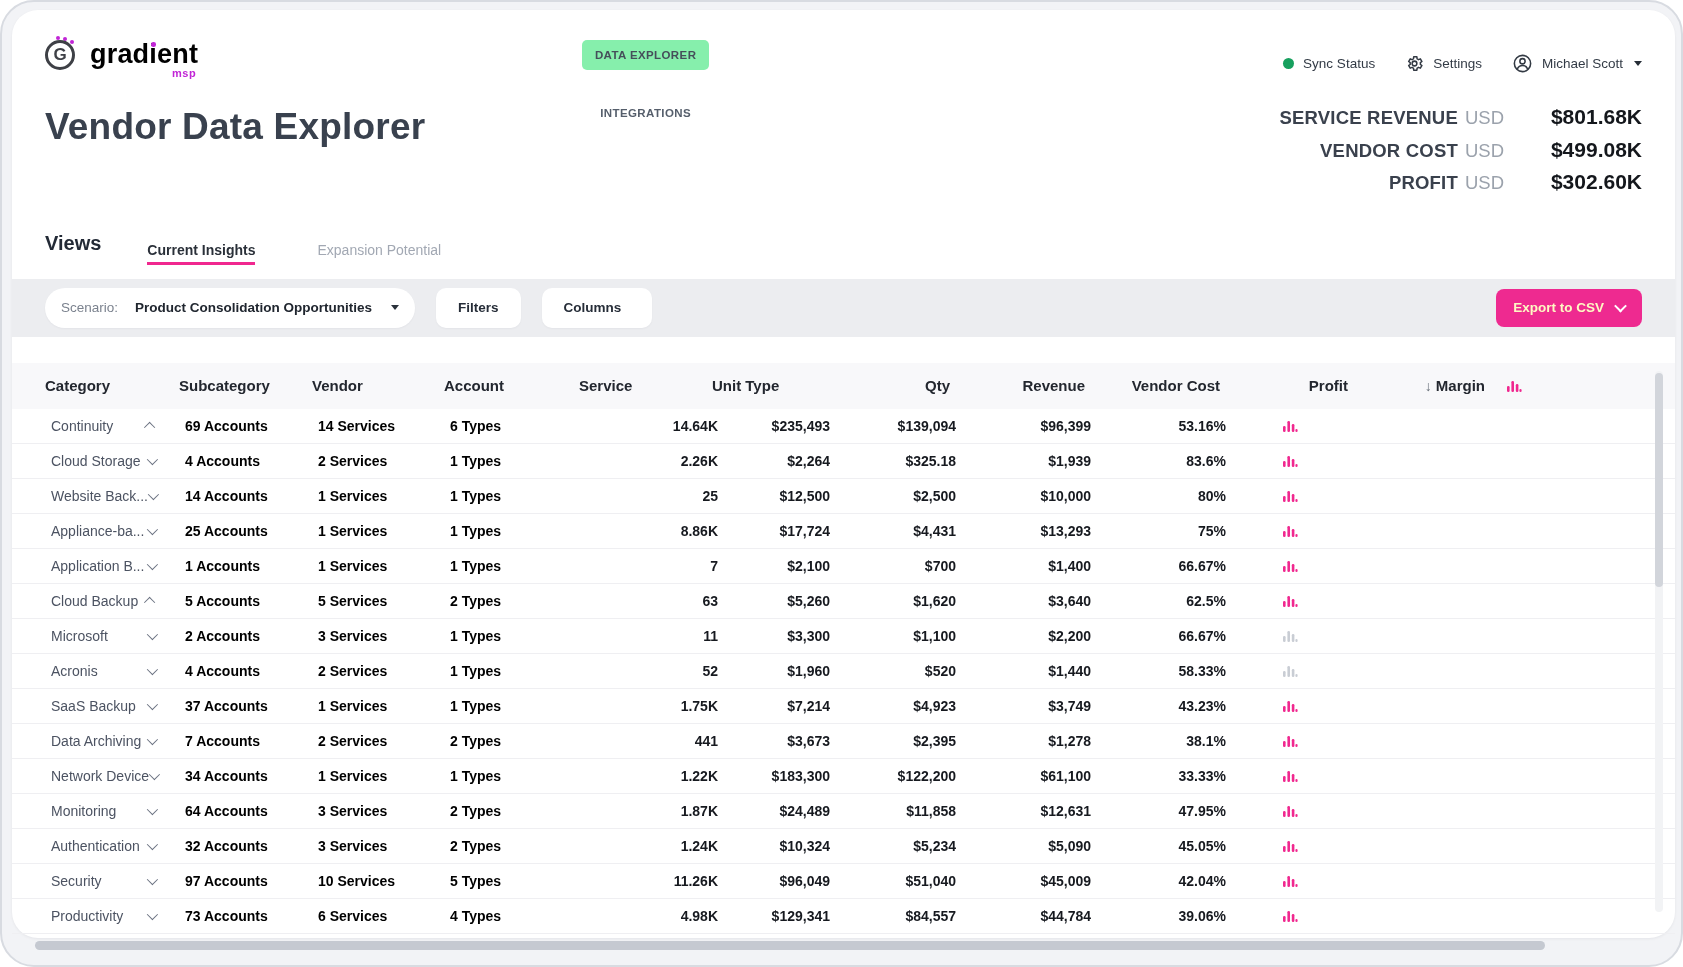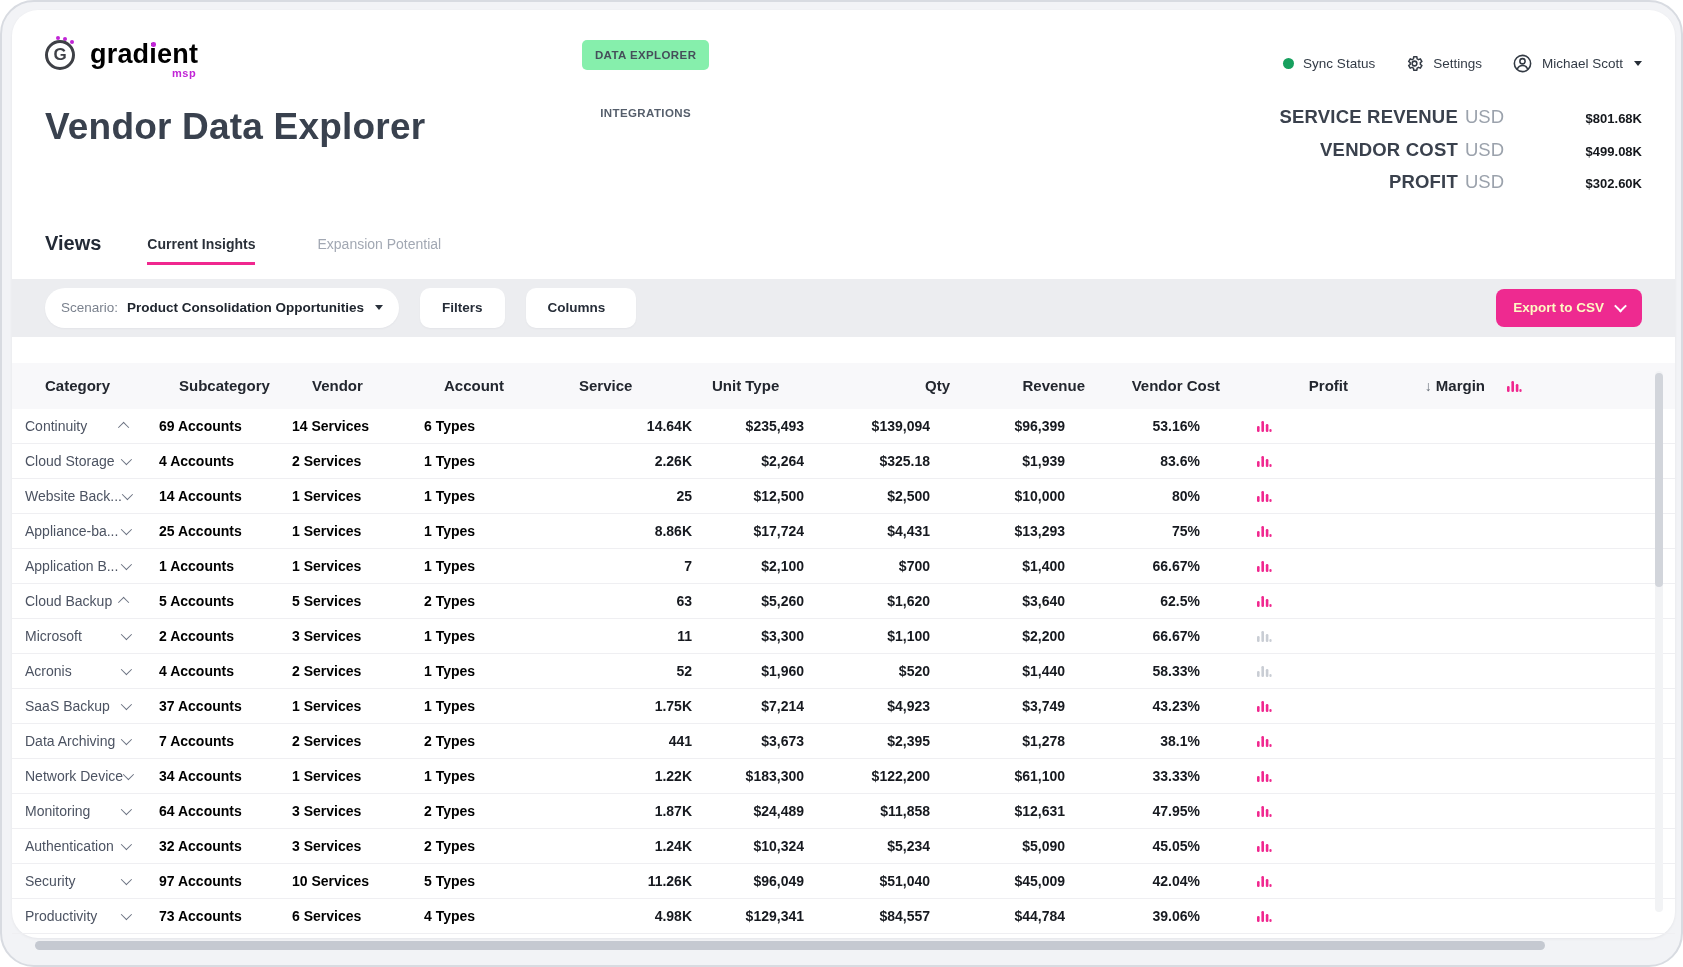--- a/index.html
+++ b/index.html
@@ -45,52 +45,52 @@
     border-top:5.5px solid #262D37;margin-left:2px;}
 
   
   .title-row{display:flex;justify-content:space-between;align-items:flex-start;padding:22px 33px 0;}
   .page-title{margin:0;font-size:37px;font-weight:700;color:#39414E;letter-spacing:.2px;}
   .summary{text-align:right;margin-top:-4px;}
   .sum-row{line-height:30.5px;white-space:nowrap;}
   .sum-label{font-size:18.5px;font-weight:600;color:#3A414D;letter-spacing:.2px;}
   .sum-cur{font-size:18.5px;font-weight:400;color:#9BA2AC;margin-left:7px;}
   .sum-val{display:inline-block;width:108px;text-align:right;margin-left:30px;
-    font-size:13px;font-weight:700;color:#14171C;}
+    font-size:21px;font-weight:700;color:#14171C;}
 
   
   .views-row{display:flex;align-items:flex-end;padding:32px 33px 0;}
   .views-heading{font-size:20px;font-weight:700;color:#232A36;margin-right:46px;padding-bottom:10px;}
   .tabs{display:flex;gap:62px;}
-  .tab{font-size:14px;padding-bottom:10px;border-bottom:3px solid transparent;cursor:default;}
+  .tab{font-size:14px;padding-bottom:4px;border-bottom:3px solid transparent;cursor:default;}
   .tab.active{font-weight:700;color:#2A3039;border-bottom-color:#F0288F;}
   .tab.inactive{font-weight:500;color:#A2A8B3;}
 
   
   .toolbar{margin-top:14px;background:#ECEDF0;height:58px;display:flex;align-items:center;gap:21px;padding:0 33px;}
-  .pill{background:#fff;border-radius:20px;height:40px;display:flex;align-items:center;gap:9px;
+  .pill{background:#fff;border-radius:20px;height:40px;display:flex;align-items:center;gap:17px;
     padding:0 16px;font-size:13.5px;box-shadow:0 1px 2px rgba(16,24,40,.04);cursor:default;white-space:nowrap;}
   .pill .lbl{color:#7B828E;}
   .pill .val{font-weight:700;color:#20262F;}
   .pill .caret{width:0;height:0;border-left:4px solid transparent;border-right:4px solid transparent;
     border-top:5px solid #2A313B;margin-left:2px;}
   .btn-plain{background:#fff;border-radius:10px;height:40px;display:flex;align-items:center;gap:9px;
     padding:0 22px;font-size:13.5px;font-weight:600;color:#262D38;box-shadow:0 1px 2px rgba(16,24,40,.04);cursor:default;}
   .export-btn{margin-left:auto;height:38px;border-radius:8px;display:flex;align-items:center;gap:12px;
     padding:0 17px;font-size:13.5px;font-weight:700;color:#fef9c3;cursor:default;}
   .chev-white{width:7px;height:7px;border-right:2px solid #fff;border-bottom:2px solid #fff;
     transform:rotate(45deg) translate(-1px,-1px);}
 
   
   .table-wrap{position:relative;margin-top:26px;
     --cols:134px 133px 132px 135px 133px 112px 126px 135px 135px 128px 137px 58px;}
   .thead{display:grid;grid-template-columns:var(--cols);align-items:center;height:46px;
     background:#F8F8FA;padding:0 33px;font-size:15px;font-weight:700;color:#23272F;}
   .tr{display:grid;grid-template-columns:var(--cols);align-items:center;height:34px;
-    padding:0 13px;border-bottom:1px solid #EFEFF2;font-size:14px;}
+    padding:0 39px;border-bottom:1px solid #EFEFF2;font-size:14px;}
   .r{text-align:right;}
   .c{display:flex;justify-content:center;}
   .sort-arrow{font-weight:400;color:#697079;margin-right:4px;font-size:14px;}
   .name-cell{display:none;align-items:center;justify-content:space-between;padding-right:30px;
     color:#4C5362;font-size:14px;cursor:default;white-space:nowrap;}
   .name-cell.has-name{display:flex;}
   .chev{width:7px;height:7px;border-right:1.7px solid #6A7180;border-bottom:1.7px solid #6A7180;flex:none;}
   .chev.down{transform:rotate(45deg) translateY(-2px);}
   .chev.up{transform:rotate(-135deg) translateY(-2px);}
   .b{font-weight:700;color:#000000;white-space:nowrap;}

